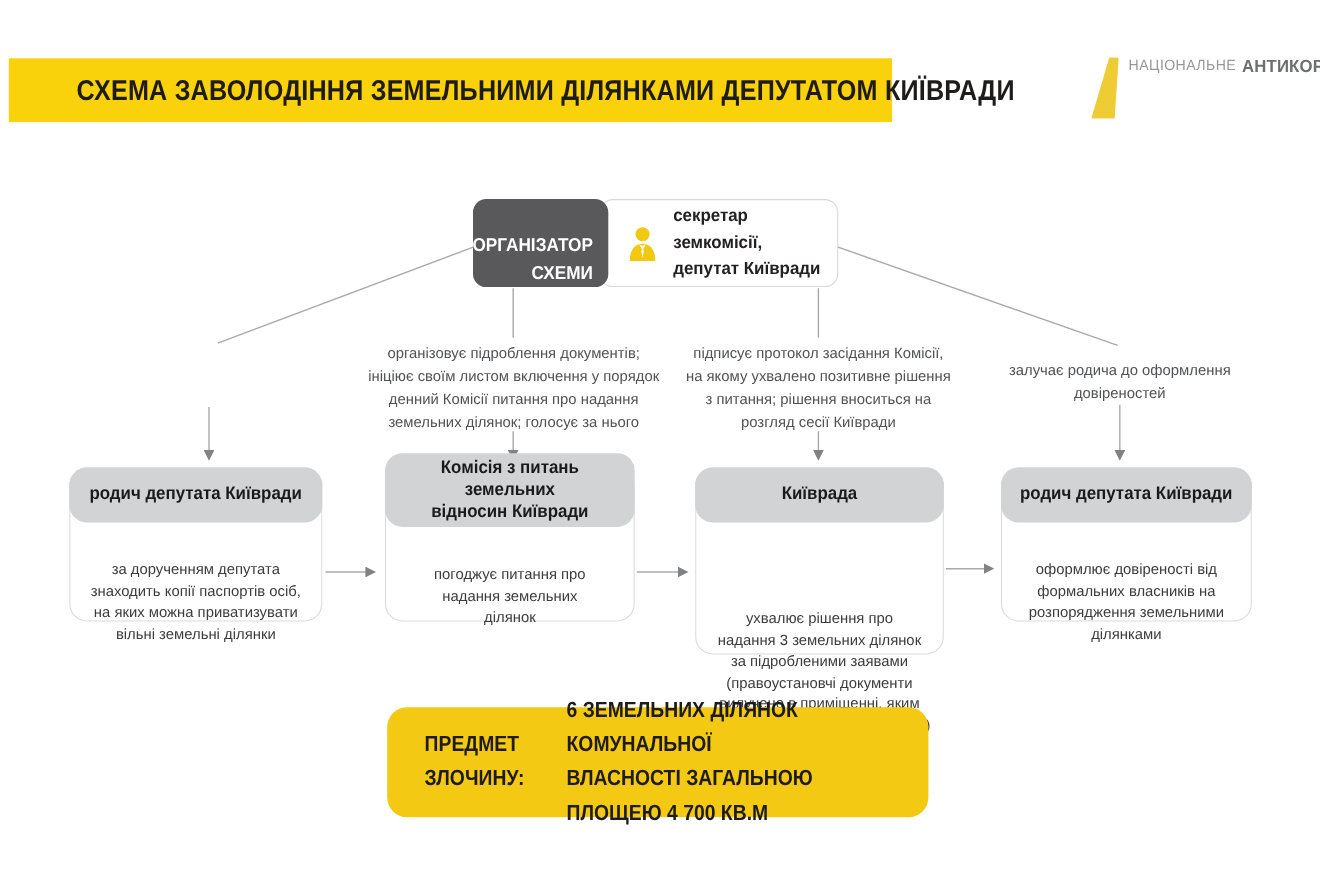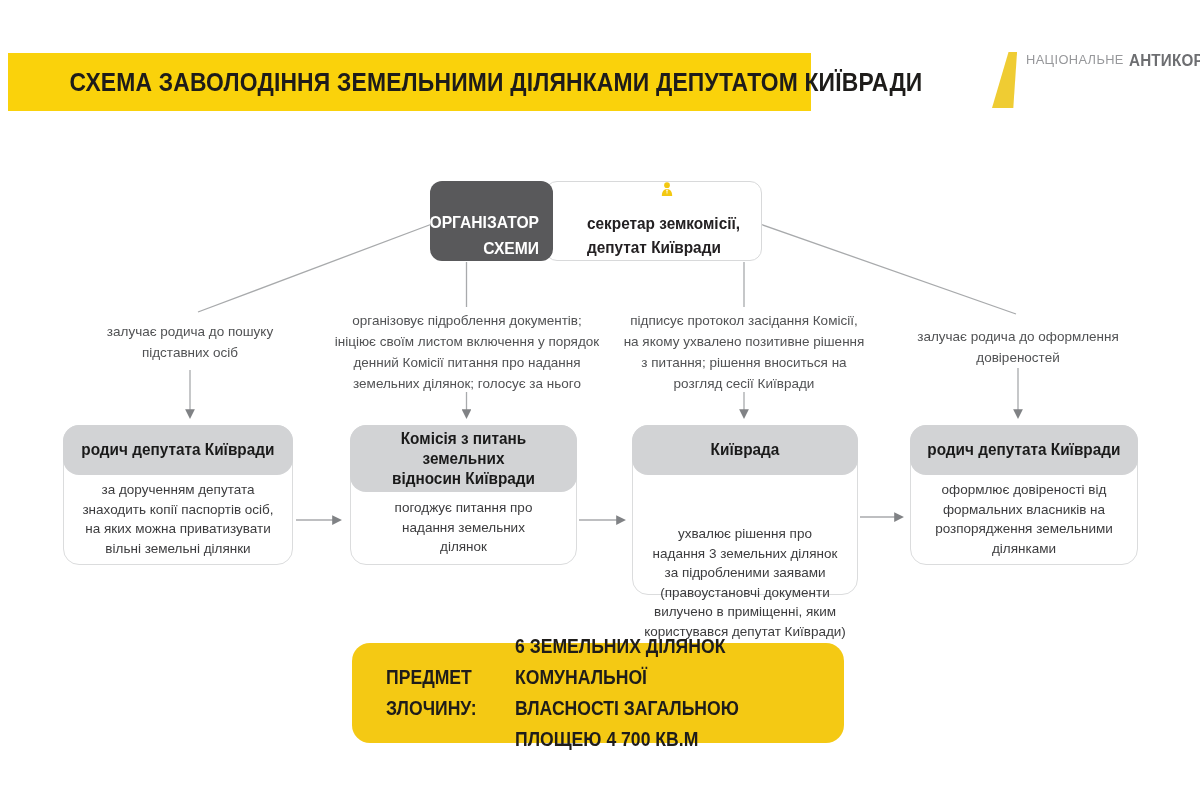--- a/index.html
+++ b/index.html
@@ -28,21 +28,21 @@
   .logo-text{display:flex;flex-direction:row;justify-content:center;line-height:1.18;}
   .logo-l1{font-size:13.5px;font-weight:400;color:var(--logo_text_light,#97989B);letter-spacing:.4px;transform:scaleX(.95);transform-origin:left center;}
   .logo-l2{font-size:16px;font-weight:bold;color:var(--logo_text_bold,#6D6E71);letter-spacing:.2px;transform:scaleX(.95);transform-origin:left center;}
   .logo-l3{font-size:16px;color:var(--logo_text_light,#97989B);transform:scaleX(.95);transform-origin:left center;}
   .logo-l3 .b{font-weight:bold;color:var(--logo_text_bold,#6D6E71);}
 
   
   .org-white{
     position:absolute;left:545px;top:181px;width:217px;height:80px;box-sizing:border-box;
     background:#fff;border:1px solid #D8D9DA;border-radius:12px;
-    display:flex;align-items:center;gap:16px;padding-left:26px;z-index:1;flex-direction:column;
+    display:flex;align-items:center;gap:16px;padding-left:26px;z-index:1;
   }
   .org-dark{
     position:absolute;left:430px;top:181px;width:123px;height:80px;box-sizing:border-box;
     background:var(--dark_gray,#59595B);border-radius:12px;z-index:2;
     display:flex;align-items:flex-end;justify-content:flex-end;padding-right:14px;
   }
   .org-label{
     color:#fff;font-size:17px;font-weight:bold;line-height:1.5;text-align:right;
     white-space:pre-line;transform:scaleX(.92);transform-origin:right center;
   }
@@ -76,20 +76,21 @@
     display:flex;align-items:center;justify-content:center;padding:4px 8px;
   }
   .card-head-text{
     font-size:16.5px;font-weight:bold;color:#1a1a1a;text-align:center;line-height:1.2;
     white-space:pre-line;transform:scaleX(.93);transform-origin:center;
   }
   .card-body{
     flex:1;display:flex;align-items:center;justify-content:center;text-align:center;
     padding:6px 8px;font-size:13.5px;line-height:1.45;color:var(--body_gray,#3C3C3E);
     white-space:pre-line;
+    margin-top:28px;
   }
 
   
   .footer-box{
     position:absolute;left:352px;top:643px;width:492px;height:100px;box-sizing:border-box;
     background:var(--footer_yellow,#F4C914);border-radius:18px;z-index:1;
     display:flex;align-items:center;padding-left:34px;gap:26px;
   }
   .f-label,.f-value{
     font-size:20px;font-weight:bold;line-height:1.55;color:#1e1c1a;white-space:pre-line;
@@ -143,22 +144,20 @@
       <path d="M12 19.6 L10.9 22.2 L12 28.2 L13.1 22.2 Z" fill="#ffffff"></path>
     </svg>
     <div class="org-role">секретар земкомісії,
 депутат Київради</div>
   </div>
   <div class="org-dark">
     <div class="org-label">ОРГАНІЗАТОР
 СХЕМИ</div>
   </div>
 
-  <div class="action action-1">залучає родича до пошуку
-підставних осіб</div>
   <div class="action action-3">підписує протокол засідання Комісії,
 на якому ухвалено позитивне рішення
 з питання; рішення вноситься на
 розгляд сесії Київради</div>
   <div class="action action-2">організовує підроблення документів;
 ініціює своїм листом включення у порядок
 денний Комісії питання про надання
 земельних ділянок; голосує за нього</div>
   <div class="action action-4">залучає родича до оформлення
 довіреностей</div>

